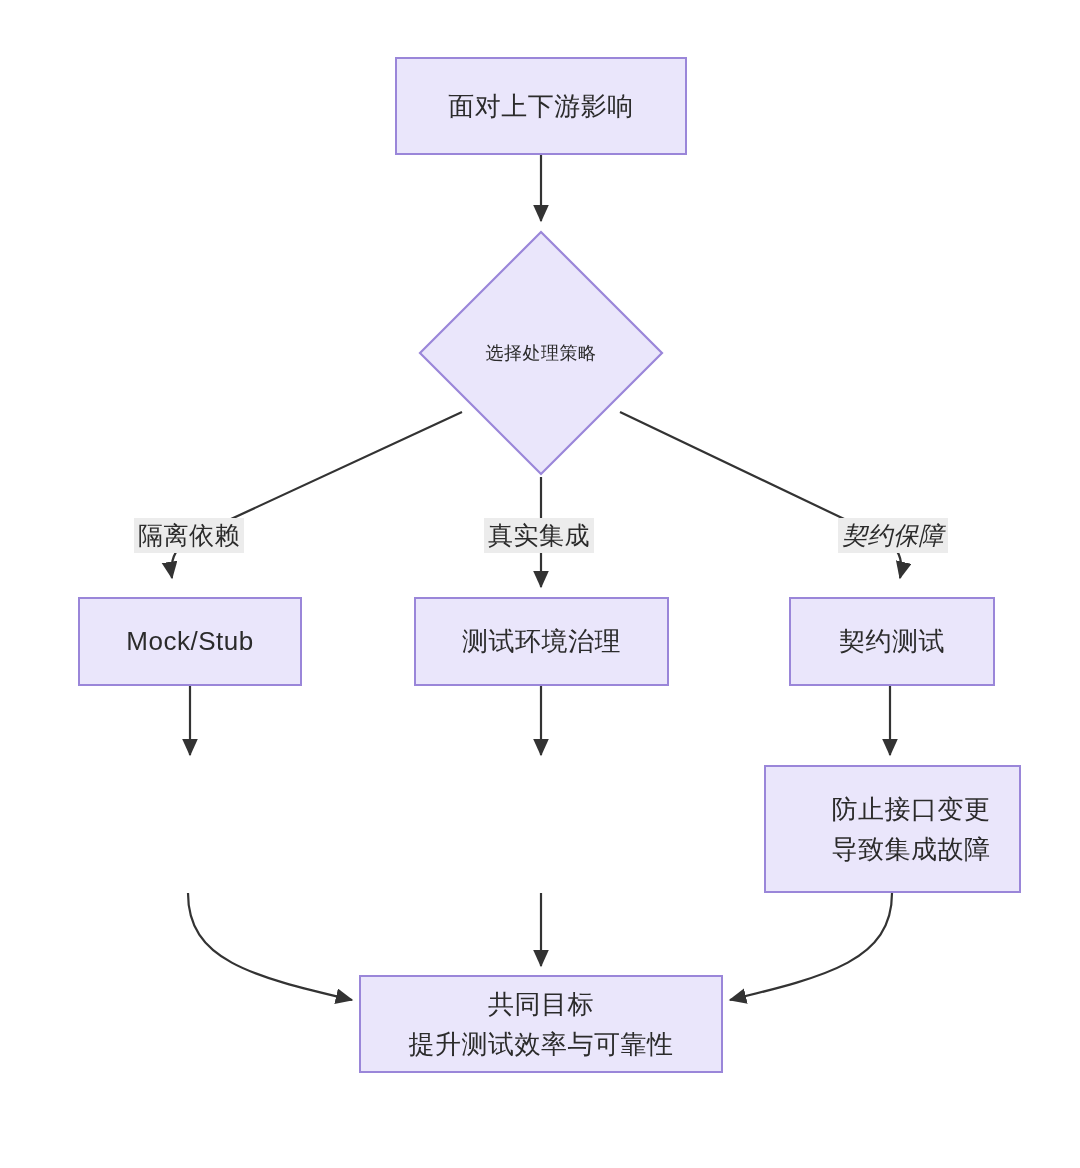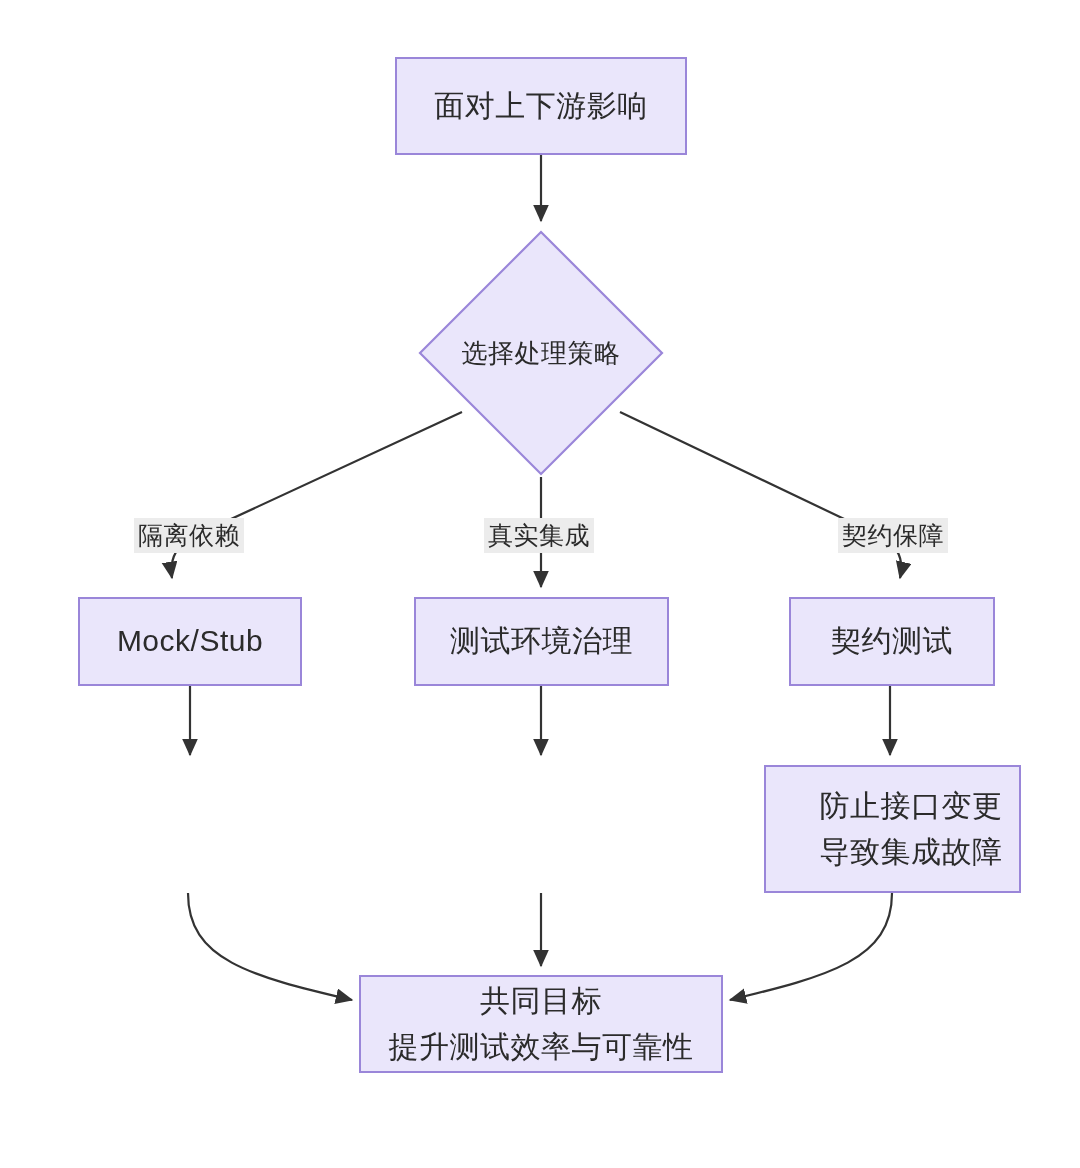--- a/index.html
+++ b/index.html
@@ -29,21 +29,21 @@
   .node {
     position: absolute;
     box-sizing: border-box;
     background: #eae6fb;
     border: 2px solid #9a86d9;
     display: flex;
     align-items: center;
     justify-content: center;
     text-align: center;
     color: #2b2b2b;
-    font-size: 30px;
+    font-size: 26px;
     line-height: 1.55;
     letter-spacing: 0.5px;
     white-space: pre-line;
   }
   .node-lines {
     display: block;
     width: 100%;
   }
   .node-line {
     display: block;
@@ -57,21 +57,21 @@
   .diamond-shape {
     position: absolute;
     left: 0;
     top: 0;
     width: 100%;
     height: 100%;
   }
   .diamond-label {
     position: relative;
     z-index: 2;
-    font-size: 26px;
+    font-size: 18px;
     color: #2b2b2b;
     letter-spacing: 0.5px;
     text-align: center;
   }
   .edge-label {
     position: absolute;
     background: #ececec;
     color: #2b2b2b;
     font-size: 25px;
     line-height: 1.25;
@@ -143,21 +143,21 @@
     </svg>
     <span class="diamond-label">选择处理策略</span>
   </div>
 
   <div class="edge-label" style="left:134px; top:518px;">
     <span>隔离依赖</span>
   </div>
   <div class="edge-label" style="left:484px; top:518px;">
     <span>真实集成</span>
   </div>
-  <div class="edge-label" style="left:838px; top:518px;">
+  <div class="edge-label" style="left:838px; top:518px;font-style:italic;">
     <span>契约保障</span>
   </div>
 
   <div class="node" style="left:78px; top:597px; width:224px; height:89px;">
     <span class="node-lines">Mock/Stub</span>
   </div>
 
   <div class="node" style="left:414px; top:597px; width:255px; height:89px;">
     <span class="node-lines">测试环境治理</span>
   </div>

